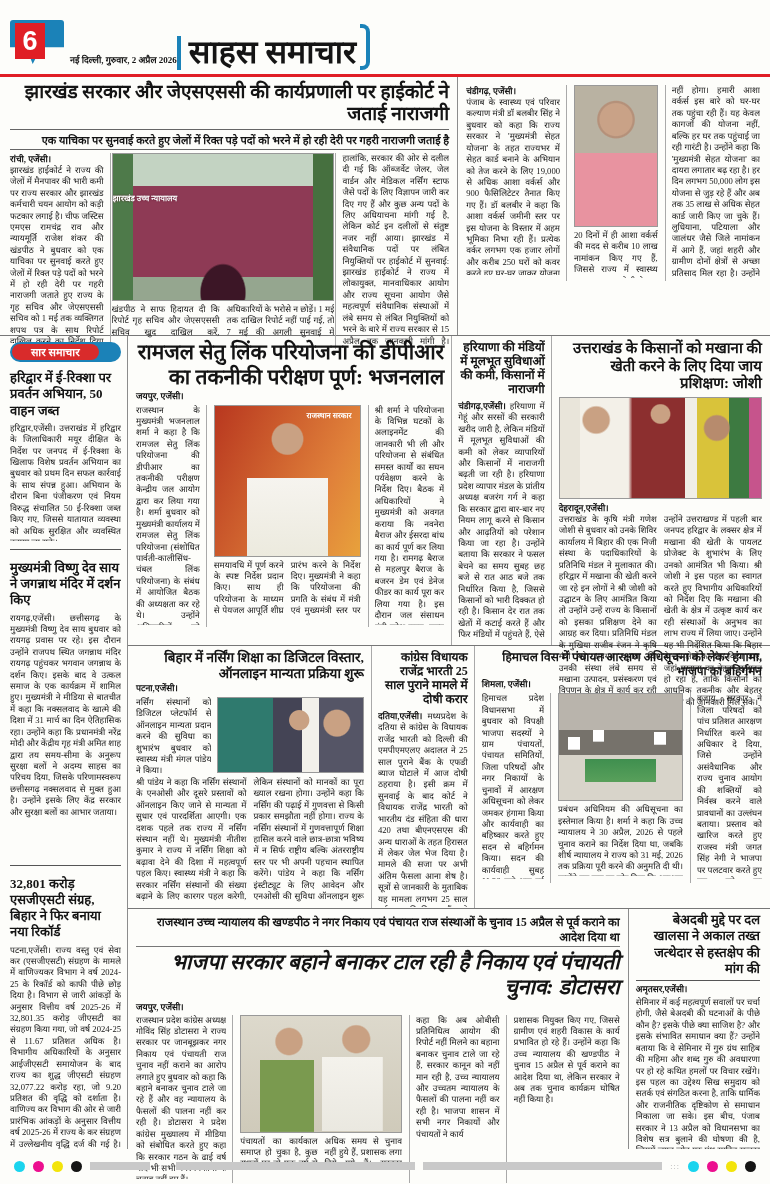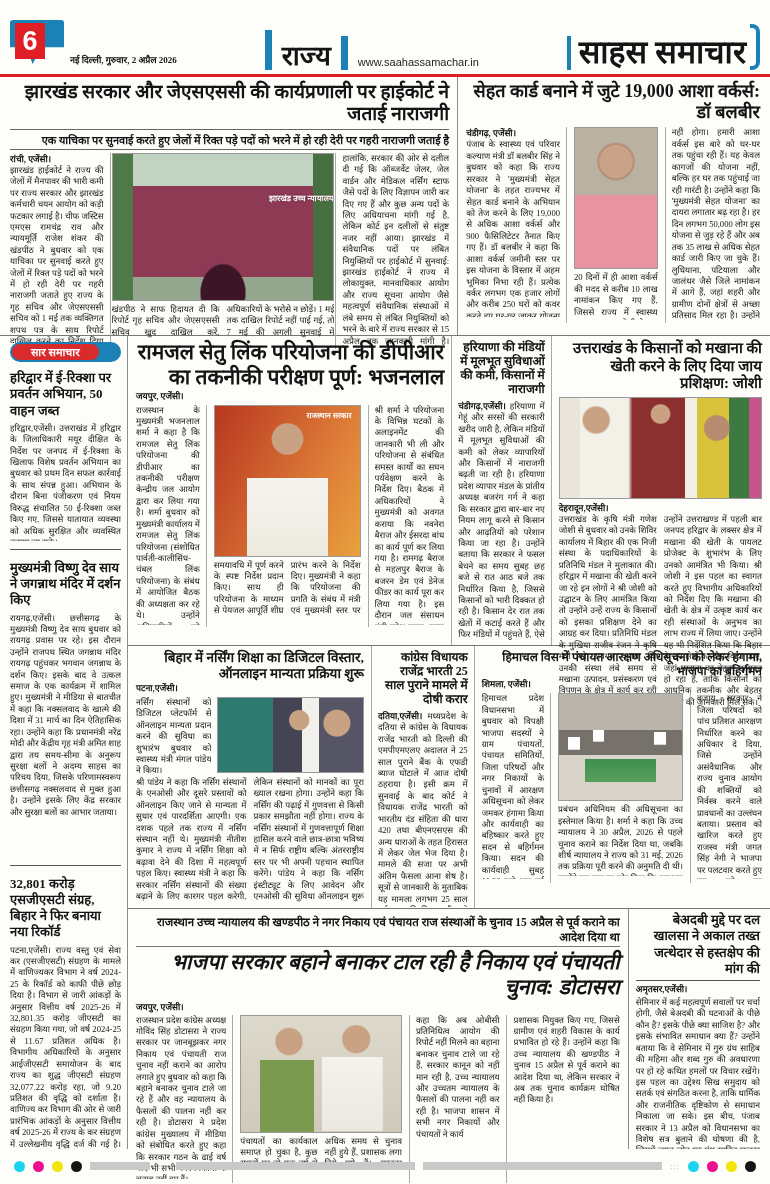--- a/index.html
+++ b/index.html
@@ -23,21 +23,21 @@
 .masthead{font-size:32px;font-weight:bold;line-height:1.05;border-left:4px solid #1b82b8;padding-left:8px}
 .bracket{width:10px;height:46px;border:4px solid #1b82b8;border-left:none;border-radius:0 8px 8px 0}
 .redline{height:3px;background:#e01e25;margin:4px 0 0 0}
 
 .bt{font-size:8.6px;line-height:1.33;text-align:justify;overflow:hidden}
 .by{font-weight:bold;font-size:8.8px}
 .hl{font-weight:bold;text-align:right;line-height:1.18}
 .sepR{border-right:1px solid #a9a9a9}
 .tline{border-top:1px solid #555}
 .photo{position:relative;overflow:hidden;border:1px solid #999}
-.ph-cap{position:absolute;left:0;right:0;top:26%;text-align:right;color:#fff;
+.ph-cap{position:absolute;left:0;right:0;top:26%;text-align:left;color:#fff;
   font-size:8px;font-weight:bold;text-shadow:0 0 2px #5a1c33}
 
 .row1{display:flex;height:258px}
 .a1{width:59.5%;padding:4px 8px 0 10px;border-right:1px solid #8c8c8c}
 .a1 .hl{font-size:19px}
 .a1-sub{font-size:11px;font-weight:bold;text-align:right;border-top:1px solid #666;border-bottom:1px solid #666;
   padding:2px 0;margin:3px 0}
 .a1-body{display:flex;gap:1px;height:196px}
 .a1-c1{width:23%}
 .a1-mid{width:51%}
@@ -145,26 +145,20 @@
 <body>
 
 <div class="paper">
 
   <header class="hdr">
     <div class="badge">
       <div class="badge-blue"></div>
       <div class="badge-red">6</div>
     </div>
     <div class="dateline">नई दिल्ली, गुरुवार, 2 अप्रैल 2026</div>
-    <div class="hdr-mid">
-      <span class="bluebar"></span>
-      <span class="section-title">राज्य</span>
-      <span class="bluebar b2"></span>
-      <span class="site">www.saahassamachar.in</span>
-    </div>
     <div class="masthead-wrap">
       <span class="masthead">साहस समाचार</span>
       <span class="bracket"></span>
     </div>
   </header>
   <div class="redline"></div>
 
   <div class="row1">
     <article class="a1">
       <div class="hl">झारखंड सरकार और जेएसएससी की कार्यप्रणाली पर हाईकोर्ट ने जताई नाराजगी</div>
@@ -179,21 +173,20 @@
             <span class="ph-cap">झारखंड उच्च न्यायालय</span>
           </div>
           <p class="bt a1-midtxt">खंडपीठ ने साफ हिदायत दी कि रिपोर्ट गृह सचिव और जेएसएससी सचिव खुद दाखिल करें, अधिकारियों के भरोसे न छोड़ें। 1 मई तक दाखिल रिपोर्ट नहीं पाई गई, तो 7 मई की अगली सुनवाई में अधिकारियों के खिलाफ अवमानना की कार्रवाई शुरू की जा सकती है। स्वतः संज्ञान से दर्ज इस जनहित याचिका की सुनवाई के दौरान चौंकाने वाले तथ्य सामने आए। कोर्ट को बताया गया कि राज्य की जेलों में स्वीकृत पदों के मुकाबले 41 फीसदी से अधिक पद खाली हैं। मैनपावर के इस भारी अभाव के कारण जेलों की सुरक्षा और 'मॉडल जेल मैनुअल' का पालन सुनिश्चित करना लगभग नामुमकिन हो गया है।</p>
         </div>
         <div class="a1-c3" style="border-left:1px solid #a9a9a9;padding-left:6px">
           <p class="bt" style="height:194px">हालांकि, सरकार की ओर से दलील दी गई कि ऑब्जर्वेट जेलर, जेल वार्डन और मेडिकल नर्सिंग स्टाफ जैसे पदों के लिए विज्ञापन जारी कर दिए गए हैं और कुछ अन्य पदों के लिए अधियाचना मांगी गई है, लेकिन कोर्ट इन दलीलों से संतुष्ट नजर नहीं आया। झारखंड में संवैधानिक पदों पर लंबित नियुक्तियों पर हाईकोर्ट में सुनवाई: झारखंड हाईकोर्ट ने राज्य में लोकायुक्त, मानवाधिकार आयोग और राज्य सूचना आयोग जैसे महत्वपूर्ण संवैधानिक संस्थाओं में लंबे समय से लंबित नियुक्तियों को भरने के बारे में राज्य सरकार से 15 अप्रैल तक जानकारी मांगी है। सुनवाई के दौरान महाधिवक्ता राजीव रंजन ने अदालत को महत्वपूर्ण जानकारी दी। उन्होंने बताया कि पिछली सुनवाई के बाद नियुक्तियों की प्रक्रिया आगे बढ़ाई जा रही है और प्रशासनिक तथा न्यायिक व्यवस्था प्रभावित न हो, इसका ध्यान रखा जा रहा है।</p>
         </div>
       </div>
     </article>
     <article class="a2">
-      <div class="hl">सेहत कार्ड बनाने में जुटे 19,000 आशा वर्कर्स: डॉ बलबीर</div>
       <div class="a2-body">
         <div class="a2-c1 sepR" style="padding-right:6px">
           <div class="by">चंडीगढ़, एजेंसी।</div>
           <p class="bt" style="height:178px">पंजाब के स्वास्थ्य एवं परिवार कल्याण मंत्री डॉ बलबीर सिंह ने बुधवार को कहा कि राज्य सरकार ने 'मुख्यमंत्री सेहत योजना' के तहत राज्यभर में सेहत कार्ड बनाने के अभियान को तेज करने के लिए 19,000 से अधिक आशा वर्कर्स और 900 फैसिलिटेटर तैनात किए गए हैं। डॉ बलबीर ने कहा कि आशा वर्कर्स जमीनी स्तर पर इस योजना के विस्तार में अहम भूमिका निभा रही हैं। प्रत्येक वर्कर लगभग एक हजार लोगों और करीब 250 घरों को कवर करते हुए घर-घर जाकर योजना की जानकारी दे रही है, लोगों को जागरूक कर रही है और उन्हें सेवा केंद्रों व कॉमन सर्विस सेंटर तक नामांकन के लिए साथ भी ले जा रही हैं।</p>
         </div>
         <div class="a2-mid">
           <div class="photo ph-balbir"></div>
           <p class="bt" style="height:48px">20 दिनों में ही आशा वर्कर्स की मदद से करीब 10 लाख नामांकन किए गए हैं, जिससे राज्य में स्वास्थ्य कवर का दायरा तेजी से बढ़ा है। इस अभियान को बनाए रखने के लिए, आशा वर्कर्स को सफल नामांकन पर प्रोत्साहन राशि भी दी जा रही है, जिससे जवाबदेही और निरंतर प्रचार सुनिश्चित हो रहे हैं।</p>
         </div>
         <div class="a2-c3" style="border-left:1px solid #a9a9a9;padding-left:6px">

